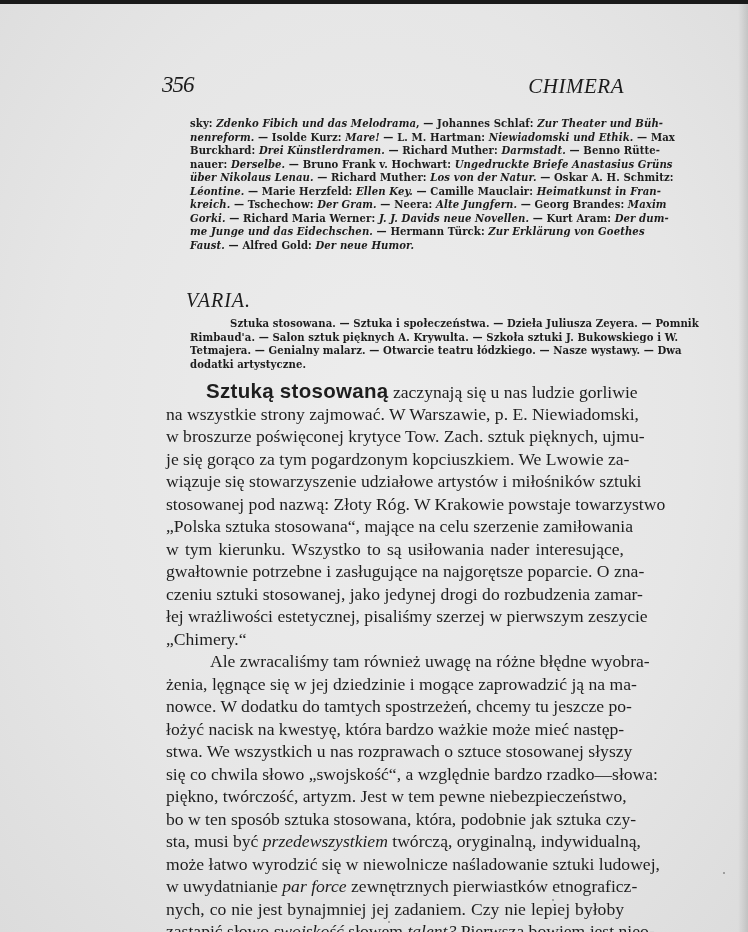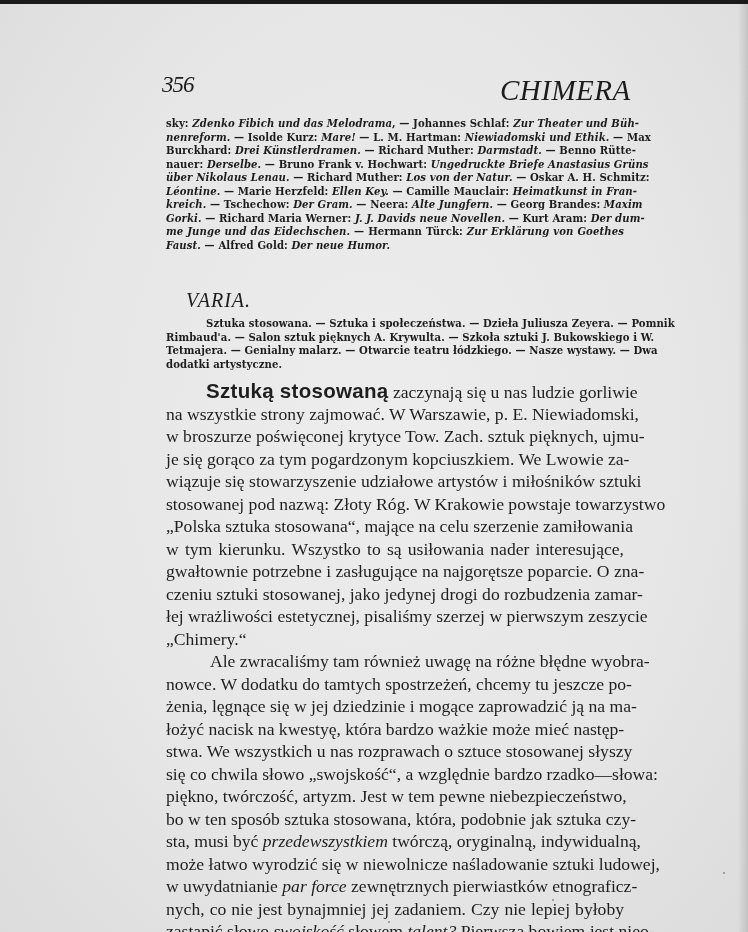--- a/index.html
+++ b/index.html
@@ -10,28 +10,28 @@
     color:#1c1c1c;
   }
   .topedge { position:absolute; left:0; top:0; width:748px; height:4px; background:#1a1a1a; }
   .page {
     position:absolute; left:0; top:4px; width:748px; height:928px;
     background: radial-gradient(ellipse at 50% 45%, #ededed 0%, #e6e6e6 60%, #dcdcdc 100%);
   }
   .spine-shadow { position:absolute; right:0; top:0; width:10px; height:932px;
     background:linear-gradient(to right, rgba(0,0,0,0), rgba(0,0,0,0.12)); }
   .pagenum { position:absolute; left:162px; top:72px; font-style:italic; font-size:23px; letter-spacing:-1px; }
-  .running-title { position:absolute; left:500px; width:124px; top:74px; text-align:right; font-style:italic; font-size:29px; letter-spacing:0.5px; }
+  .running-title { position:absolute; left:500px; width:124px; top:74px; text-align:right; font-style:italic; font-size:21px; letter-spacing:0.5px; }
 
   .small {
     position:absolute; left:166px; width:458px;
     font-family:"DejaVu Serif", serif; font-size:10.1px; font-weight:bold;
     line-height:13.5px; letter-spacing:0.1px;
   }
-  .small .line { display:block; text-align:justify; text-align-last:justify; white-space:nowrap; height:13.5px; }
+  .small .line { display:block; text-align:justify; text-align-last:justify; white-space:nowrap; height:13.5px;margin-left:24px; }
   .small .line.last { text-align-last:left; }
   .small i { font-style:italic; }
   .refs { top:117px; }
 
   .section-title { position:absolute; left:186px; top:289px; font-style:italic; font-size:20px; letter-spacing:1px; }
   .summary { top:317px; }
   .summary .line.first { padding-left:40px; box-sizing:border-box; }
 
   .body-text {
     position:absolute; left:166px; width:458px; top:380px;
@@ -84,22 +84,22 @@
     <span class="line"><span>je się gorąco za tym pogardzonym kopciuszkiem. We Lwowie za-</span></span>
     <span class="line"><span>wiązuje się stowarzyszenie udziałowe artystów i miłośników sztuki</span></span>
     <span class="line"><span>stosowanej pod nazwą: Złoty Róg. W Krakowie powstaje towarzystwo</span></span>
     <span class="line"><span>„Polska sztuka stosowana“, mające na celu szerzenie zamiłowania</span></span>
     <span class="line"><span>w tym kierunku. Wszystko to są usiłowania nader interesujące,</span></span>
     <span class="line"><span>gwałtownie potrzebne i zasługujące na najgorętsze poparcie. O zna-</span></span>
     <span class="line"><span>czeniu sztuki stosowanej, jako jedynej drogi do rozbudzenia zamar-</span></span>
     <span class="line"><span>łej wrażliwości estetycznej, pisaliśmy szerzej w pierwszym zeszycie</span></span>
     <span class="line last"><span>„Chimery.“</span></span>
     <span class="line indent"><span>Ale zwracaliśmy tam również uwagę na różne błędne wyobra-</span></span>
+    <span class="line"><span>żenia, lęgnące się w jej dziedzinie i mogące zaprowadzić ją na ma-</span></span>
     <span class="line"><span>nowce. W dodatku do tamtych spostrzeżeń, chcemy tu jeszcze po-</span></span>
-    <span class="line"><span>żenia, lęgnące się w jej dziedzinie i mogące zaprowadzić ją na ma-</span></span>
     <span class="line"><span>łożyć nacisk na kwestyę, która bardzo ważkie może mieć następ-</span></span>
     <span class="line"><span>stwa. We wszystkich u nas rozprawach o sztuce stosowanej słyszy</span></span>
     <span class="line"><span>się co chwila słowo „swojskość“, a względnie bardzo rzadko—słowa:</span></span>
     <span class="line"><span>piękno, twórczość, artyzm. Jest w tem pewne niebezpieczeństwo,</span></span>
     <span class="line"><span>bo w ten sposób sztuka stosowana, która, podobnie jak sztuka czy-</span></span>
     <span class="line"><span>sta, musi być </span><i>przedewszystkiem</i><span> twórczą, oryginalną, indywidualną,</span></span>
     <span class="line"><span>może łatwo wyrodzić się w niewolnicze naśladowanie sztuki ludowej,</span></span>
     <span class="line"><span>w uwydatnianie </span><i>par force</i><span> zewnętrznych pierwiastków etnograficz-</span></span>
     <span class="line"><span>nych, co nie jest bynajmniej jej zadaniem. Czy nie lepiej byłoby</span></span>
     <span class="line"><span>zastąpić słowo </span><i>swojskość</i><span> słowem </span><i>talent?</i><span> Pierwsza bowiem jest nieo-</span></span>

